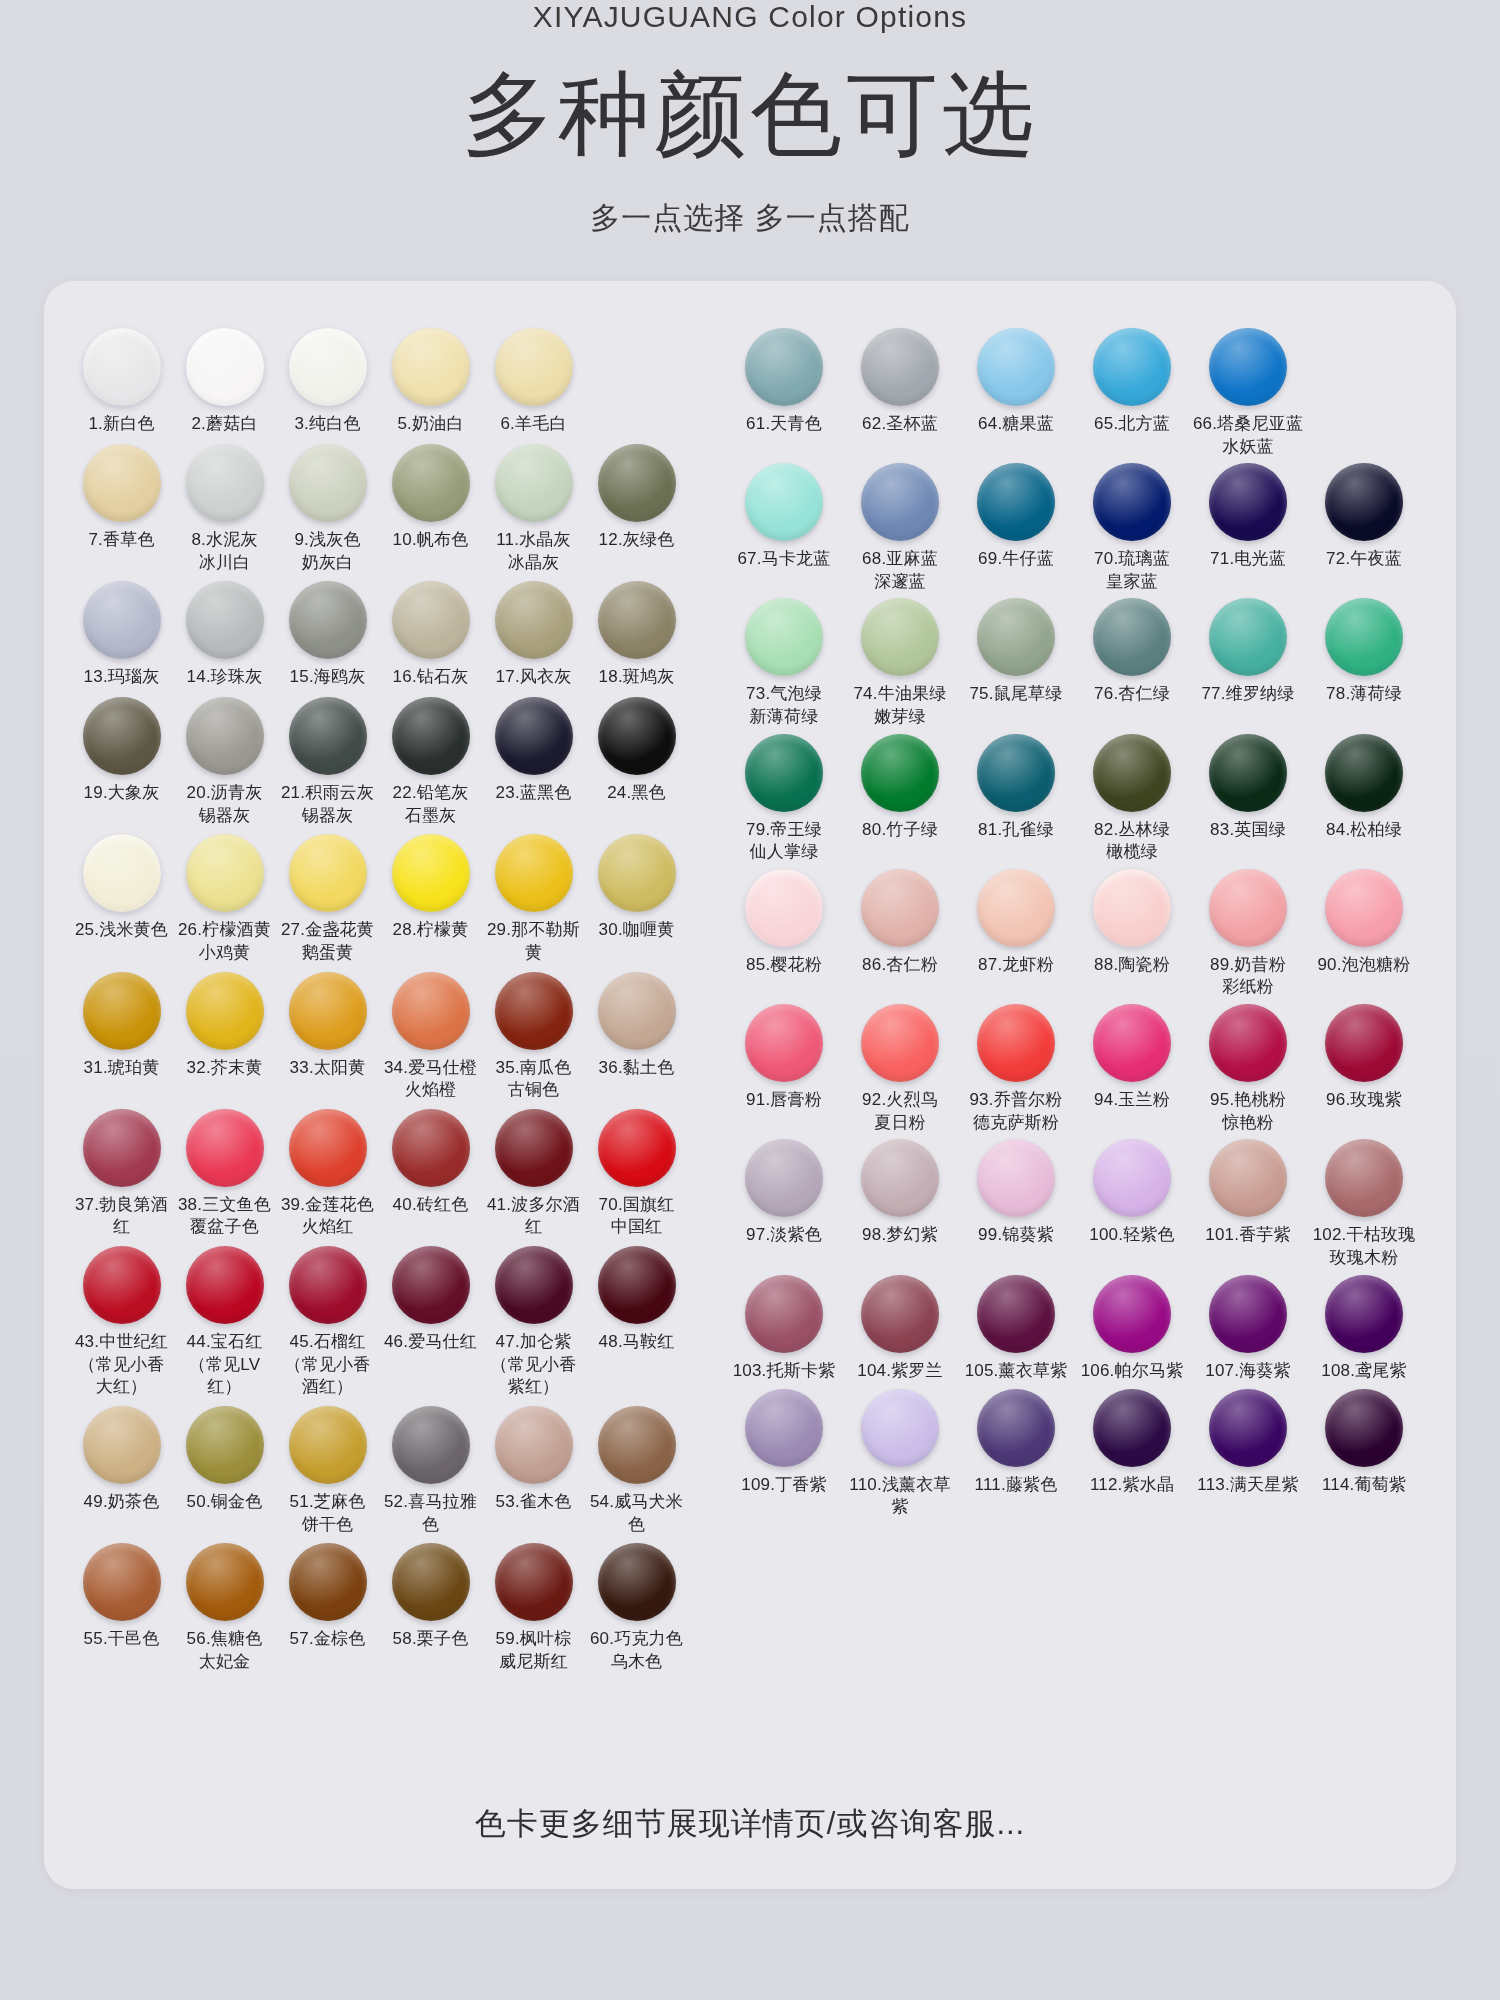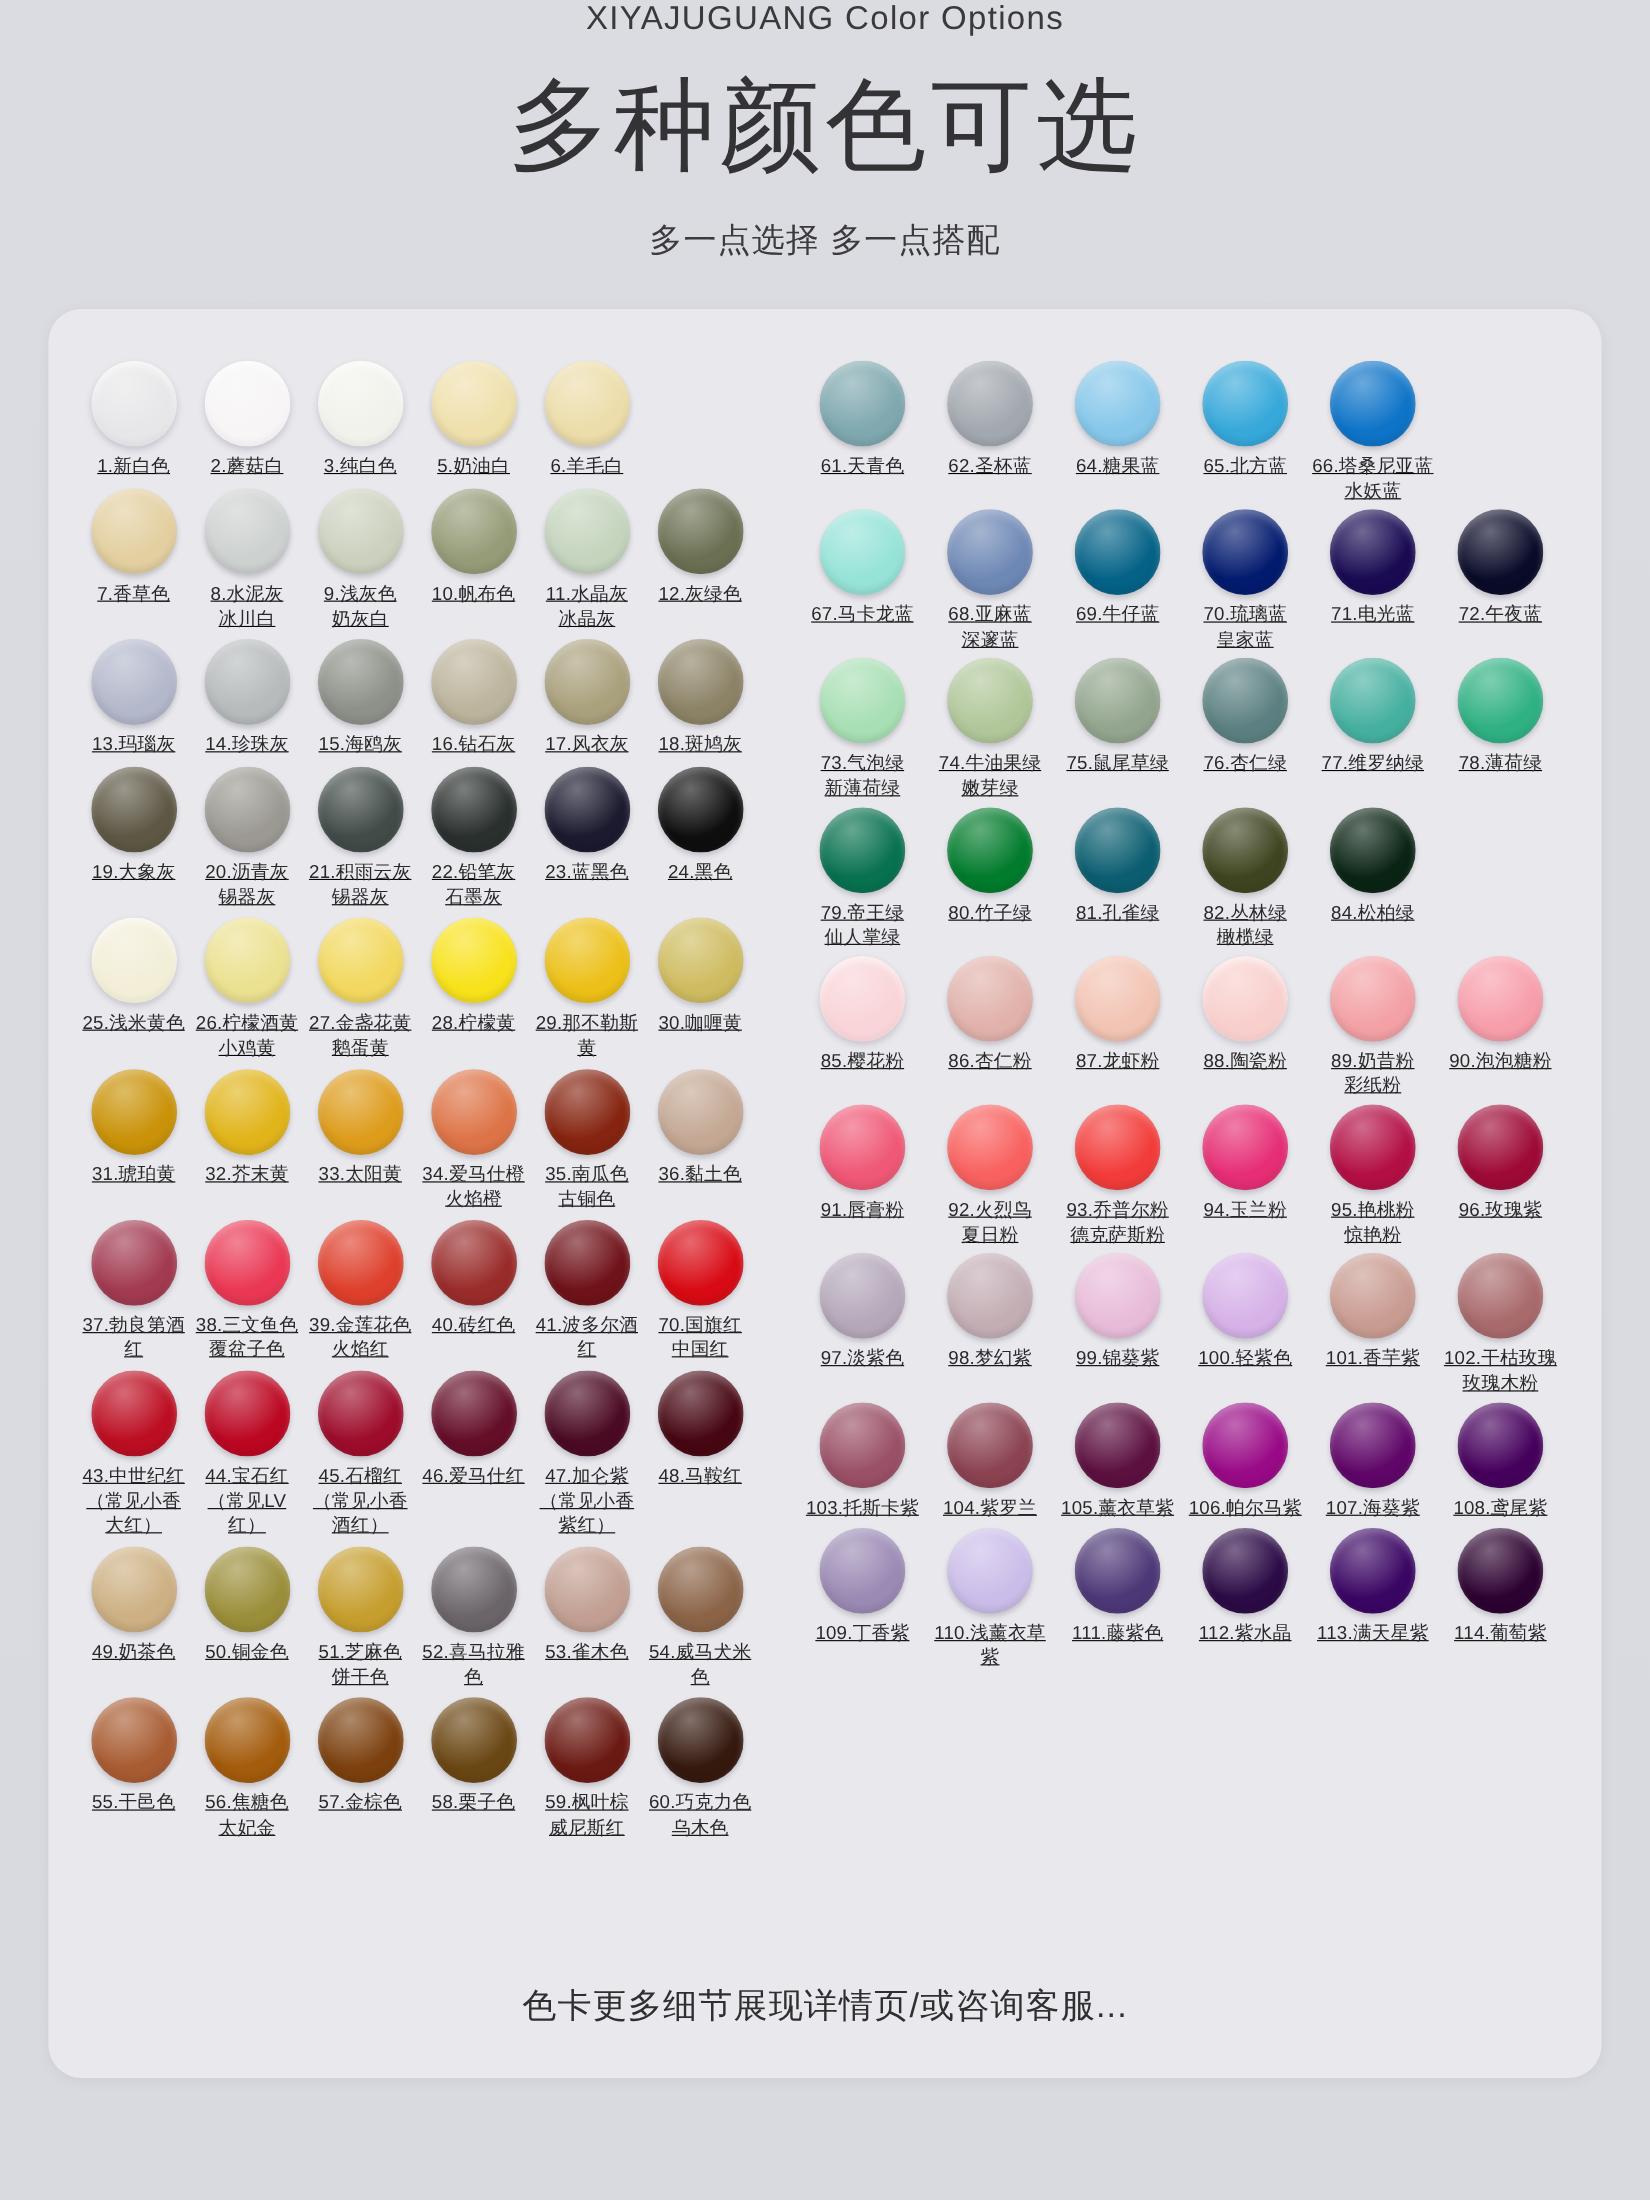--- a/index.html
+++ b/index.html
@@ -50,21 +50,20 @@
     position: relative;
     box-shadow: 0 2px 10px rgba(120,120,140,0.10);
     display: flex;
     flex-direction: column;
   }
   .columns {
     display: flex;
     flex-direction: row;
     padding: 42px 26px 0 26px;
     flex: 1 1 auto;
-    text-decoration: underline;
   }
   .col {
     display: flex;
     flex-direction: column;
   }
   .col-left { width: 618px; }
   .col-right { width: 700px; margin-left: 38px; }
   .row {
     display: flex;
     flex-direction: row;
@@ -662,20 +661,26 @@
             </div>
             <div class="swatch-cell">
               <div class="dot-wrap">
                 <div class="dot" style="background: radial-gradient(circle at 38% 26%, rgba(255, 255, 255, 0.38), rgba(255, 255, 255, 0) 58%), rgb(63, 68, 32);"></div>
               </div>
               <div class="label">82.丛林绿
 橄榄绿</div>
             </div>
             <div class="swatch-cell">
               <div class="dot-wrap">
+                <div class="dot" style="background: radial-gradient(circle at 38% 26%, rgba(255, 255, 255, 0.38), rgba(255, 255, 255, 0) 58%), rgb(11, 43, 23);"></div>
+              </div>
+              <div class="label">83.英国绿</div>
+            </div>
+            <div class="swatch-cell">
+              <div class="dot-wrap">
                 <div class="dot" style="background: radial-gradient(circle at 38% 26%, rgba(255, 255, 255, 0.38), rgba(255, 255, 255, 0) 58%), rgb(10, 36, 20);"></div>
               </div>
               <div class="label">84.松柏绿</div>
             </div>
           </div>
           <div class="row">
             <div class="swatch-cell">
               <div class="dot-wrap">
                 <div class="dot pale" style="background: radial-gradient(circle at 38% 26%, rgba(255, 255, 255, 0.38), rgba(255, 255, 255, 0) 58%), rgb(249, 212, 216);"></div>
               </div>

